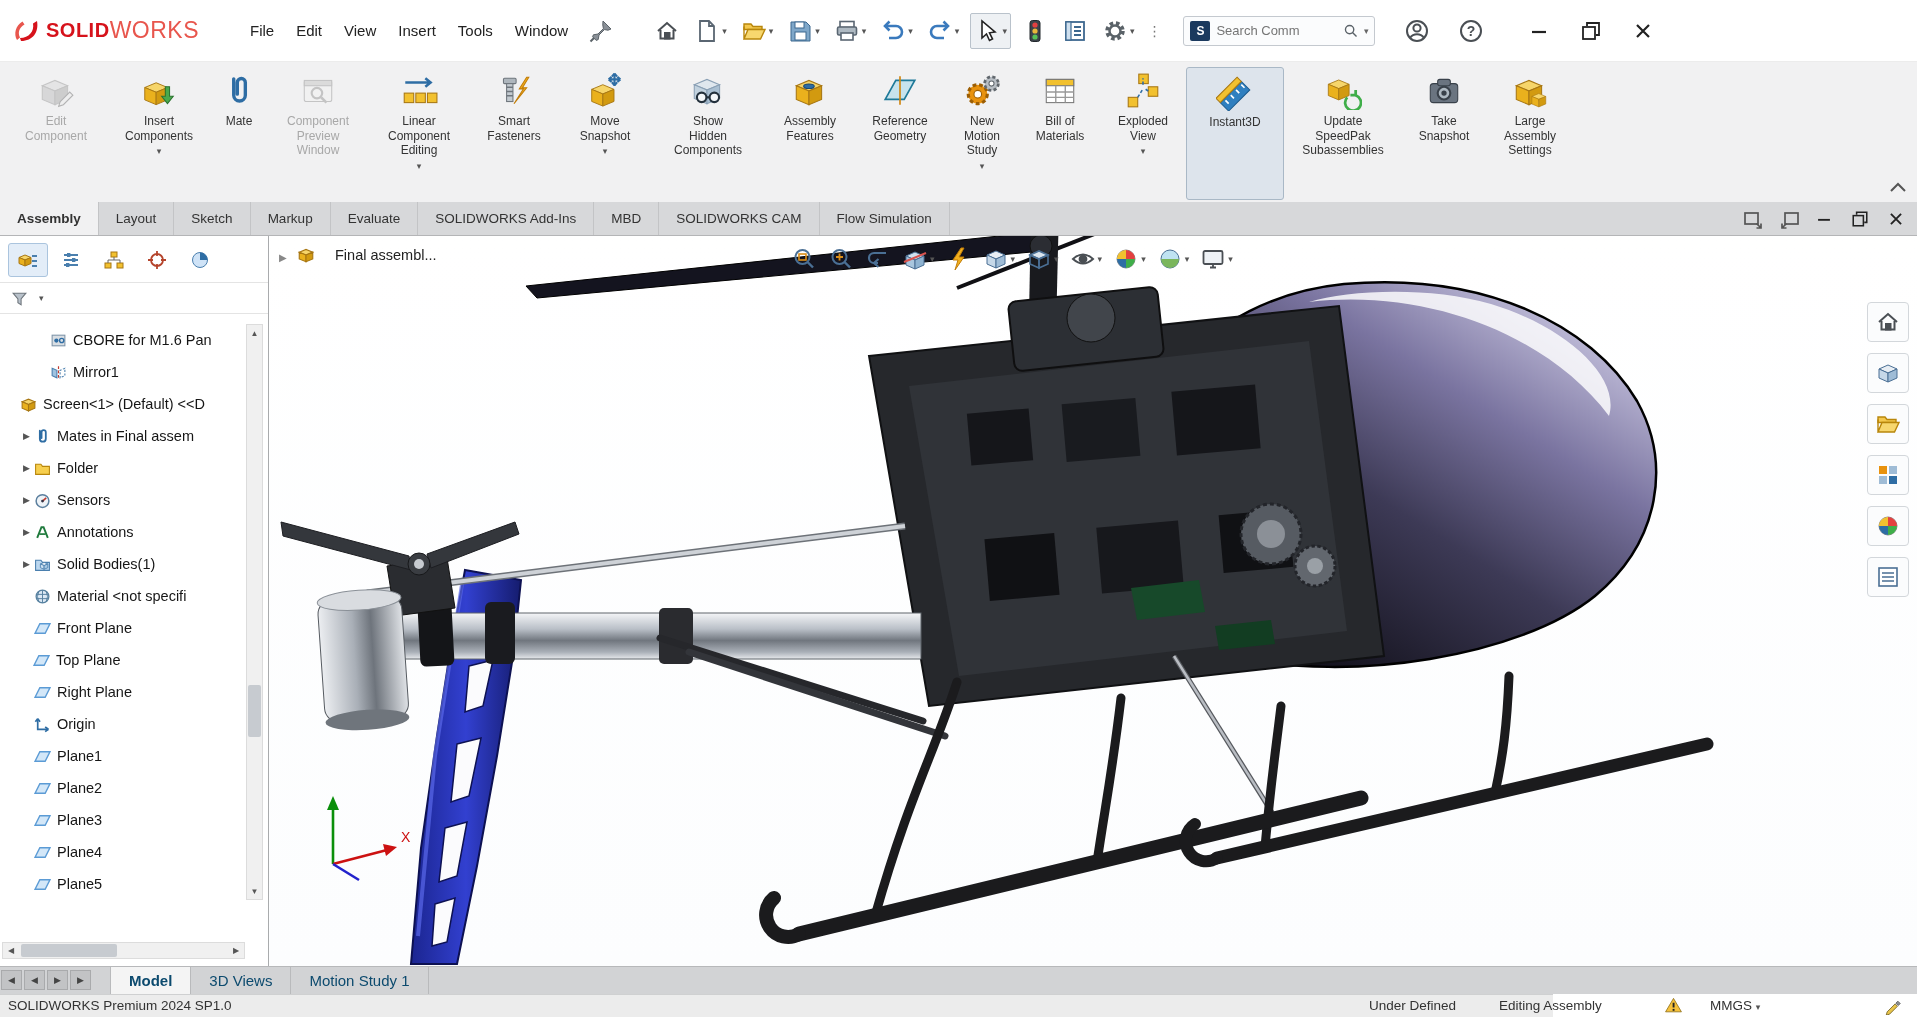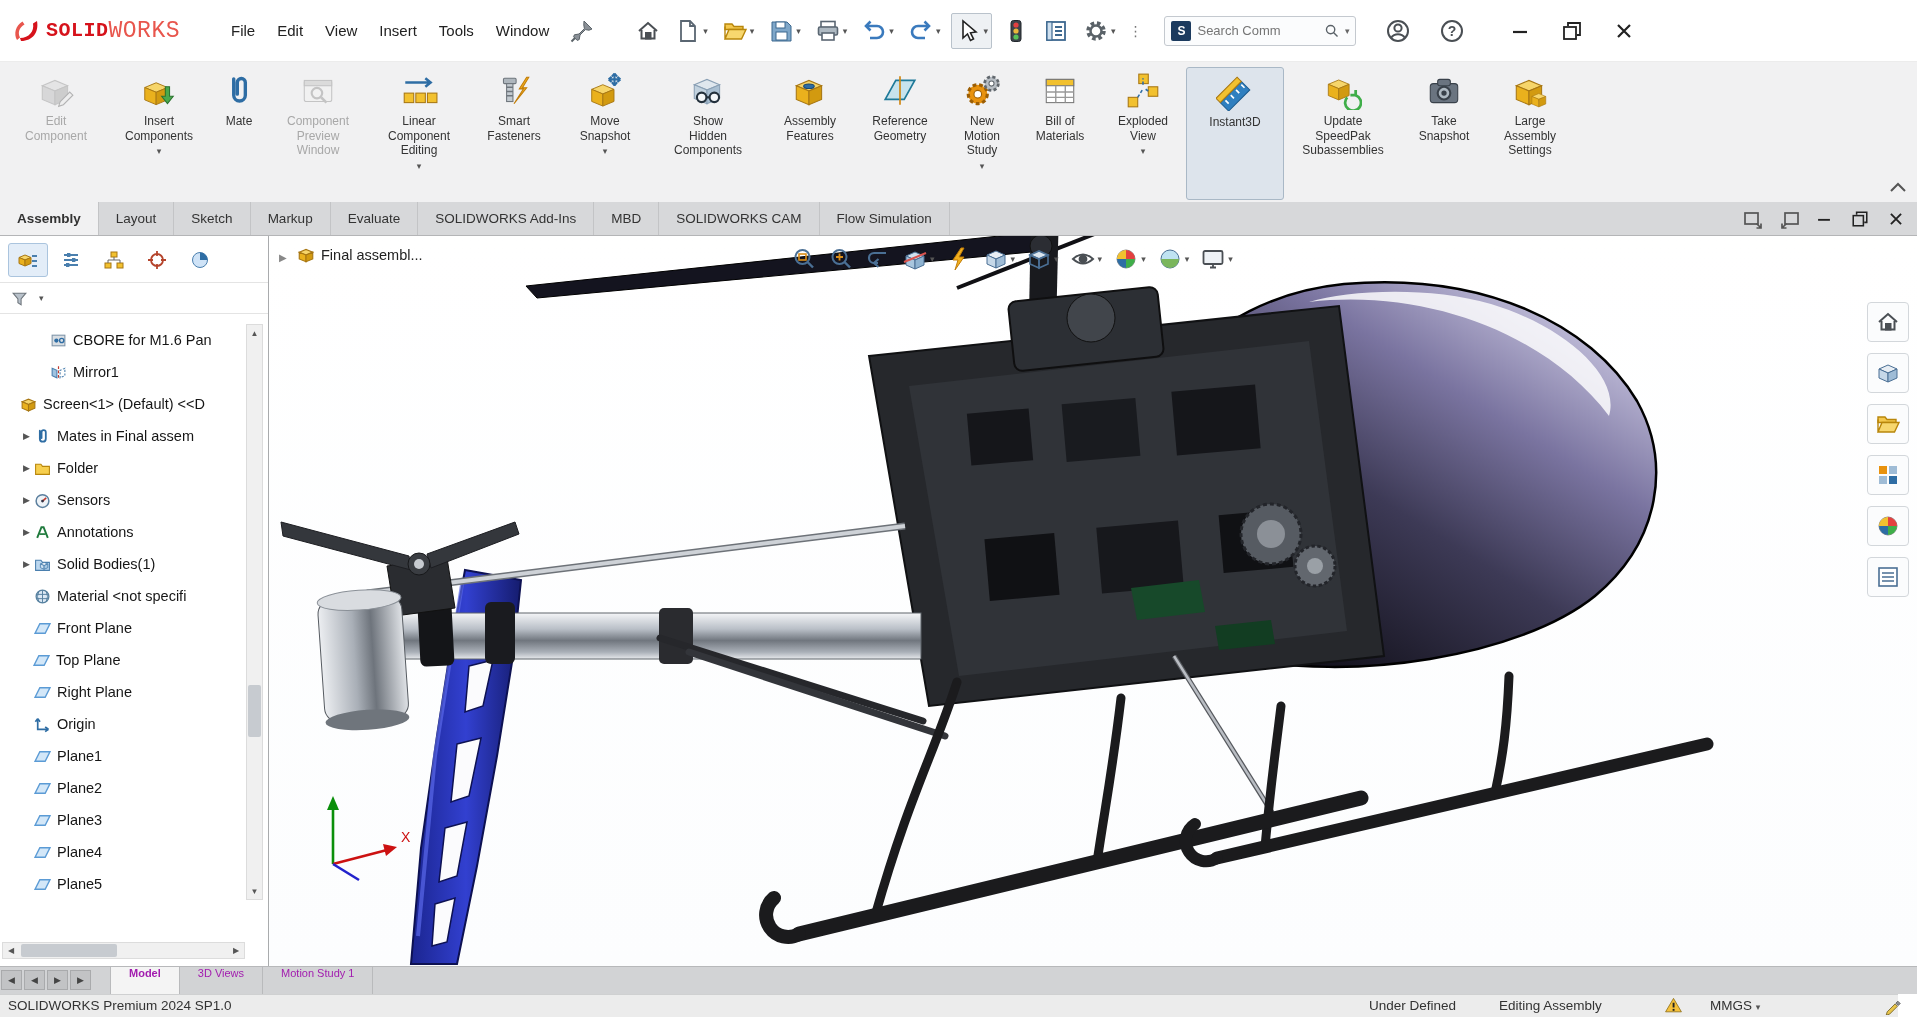--- a/index.html
+++ b/index.html
@@ -3,21 +3,21 @@
 <meta charset="utf-8">
 <style>
 *{margin:0;padding:0;box-sizing:border-box;}
 html,body{width:1917px;height:1017px;overflow:hidden;background:#fff;
   font-family:"Liberation Sans",sans-serif;color:#222;}
 #app{position:absolute;inset:0;}
 
 
 #titlebar{position:absolute;left:0;top:0;width:1917px;height:62px;background:#fff;
   display:flex;align-items:center;border-bottom:1px solid #ececec;}
-.brand{display:flex;align-items:center;margin-left:12px;font-family:Liberation Mono, monospace;}
+.brand{display:flex;align-items:center;margin-left:12px;}
 .brand svg{width:30px;height:28px;margin-right:4px;}
 .brand .b1{font-size:20px;font-weight:bold;color:#d6121b;letter-spacing:.5px;}
 .brand .b2{font-size:23px;font-weight:300;color:#e8564d;letter-spacing:.5px;}
 .menus{display:flex;margin-left:40px;}
 .menu{font-size:15px;color:#222;padding:8px 11px;cursor:default;}
 .ti{width:26px;height:26px;display:block;}
 .tb{border:none;background:transparent;display:flex;align-items:center;padding:4px 3px;cursor:default;}
 .tb .ddm{font-size:9px;color:#555;margin-left:2px;}
 .tb.boxed{border:1px solid #b9c2cb;background:#eef1f4;border-radius:2px;}
 .qat{display:flex;align-items:center;margin-left:34px;gap:8px;}
@@ -81,43 +81,43 @@
 .vscroll .thumb{position:absolute;left:1px;width:13px;height:52px;top:360px;background:#c7cbd0;border-radius:2px;}
 .hscroll{position:absolute;left:2px;top:706px;width:243px;height:17px;background:#f0f0f0;border:1px solid #dcdcdc;display:flex;align-items:center;}
 .hscroll .sa{width:16px;font-size:8px;color:#555;text-align:center;}
 .hscroll .thumb{position:absolute;left:18px;top:1px;width:96px;height:13px;background:#c7cbd0;border-radius:2px;}
 
 
 #viewport{position:absolute;left:269px;top:0;width:1648px;height:730px;
   background:linear-gradient(#ffffff,#fcfdfe);overflow:hidden;}
 #heli{position:absolute;inset:0;}
 #flyout-arrow{position:absolute;left:10px;top:16px;font-size:10px;color:#888;}
-#breadcrumb{position:absolute;left:28px;top:10px;display:flex;align-items:center;gap:6px;
+#breadcrumb{position:absolute;left:28px;top:10px;display:flex;align-items:center;gap:20px;
   font-size:14.5px;color:#222;}
 #breadcrumb .ticon{width:18px;height:18px;margin:0;}
 #headsup{position:absolute;left:520px;top:8px;display:flex;align-items:center;gap:7px;}
 .hbtn{display:flex;align-items:center;border:none;background:transparent;padding:2px;cursor:default;}
 .hicon{width:26px;height:26px;}
 .hbtn .ddm{font-size:9px;color:#555;margin-left:2px;}
 #taskpane{position:absolute;right:8px;top:66px;display:flex;flex-direction:column;gap:11px;}
 .vbtn{width:42px;height:40px;border:1px solid #d3d7db;border-radius:4px;background:#fbfcfd;
   display:flex;align-items:center;justify-content:center;cursor:default;}
 #triad{position:absolute;left:38px;top:548px;width:110px;height:115px;}
 
 
 #docbar{position:absolute;left:0;top:966px;width:1917px;height:28px;background:#d2d3d5;
   display:flex;align-items:stretch;border-top:1px solid #b7b8ba;}
 .navbtn{width:21px;height:20px;margin:3px 1px;background:#c2c3c5;border:1px solid #a9aaac;
   font-size:9px;color:#444;display:flex;align-items:center;justify-content:center;}
-.dtab{padding:0 18px;display:flex;font-size:11px;color:#a21caf;
+.dtab{padding:0 18px;display:flex;align-items:center;font-size:15px;color:#0c4a6e;
   border-right:1px solid #b9babc;cursor:default;}
 .dtab.active{background:#f4f4f4;font-weight:bold;border-left:1px solid #b9babc;margin-left:18px;}
 
 
-#statusbar{position:absolute;left:0;top:994px;width:1898px;height:23px;background:#ececec;
+#statusbar{position:absolute;left:0;top:994px;width:1553px;height:23px;background:#ececec;
   border-top:1px solid #cfd0d1;font-size:13.5px;color:#333;}
 #statusbar .sitem{position:absolute;top:3px;white-space:nowrap;}
 #statusbar svg{width:19px;height:19px;}
 .ddm9{font-size:9px;color:#555;}
 </style>
 </head>
 <body>
 
 <svg width="0" height="0" style="position:absolute">
 <defs>

